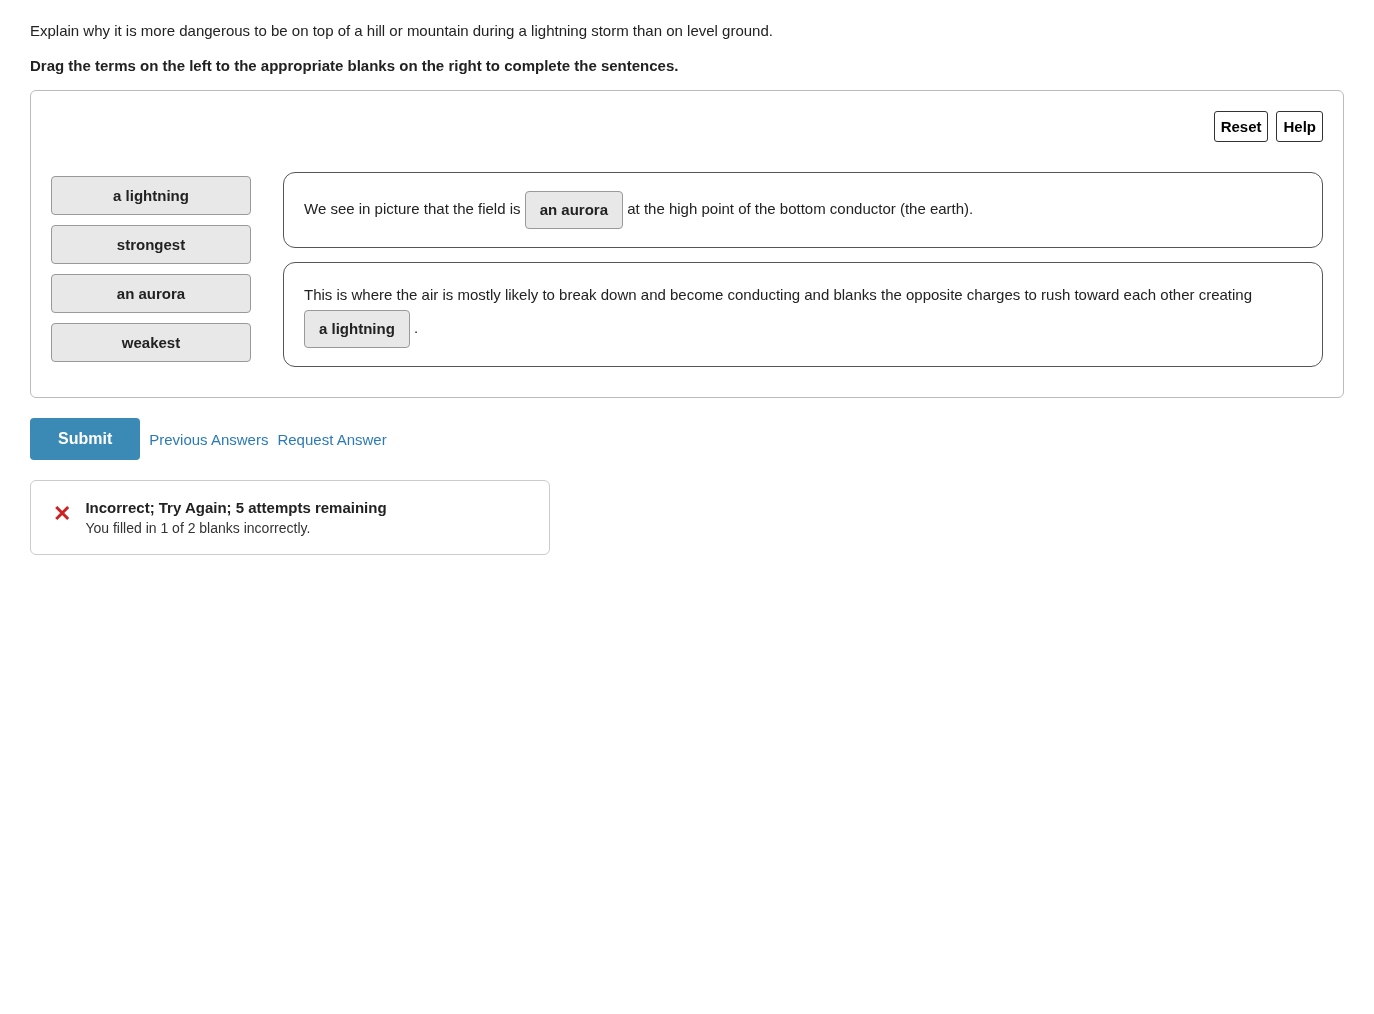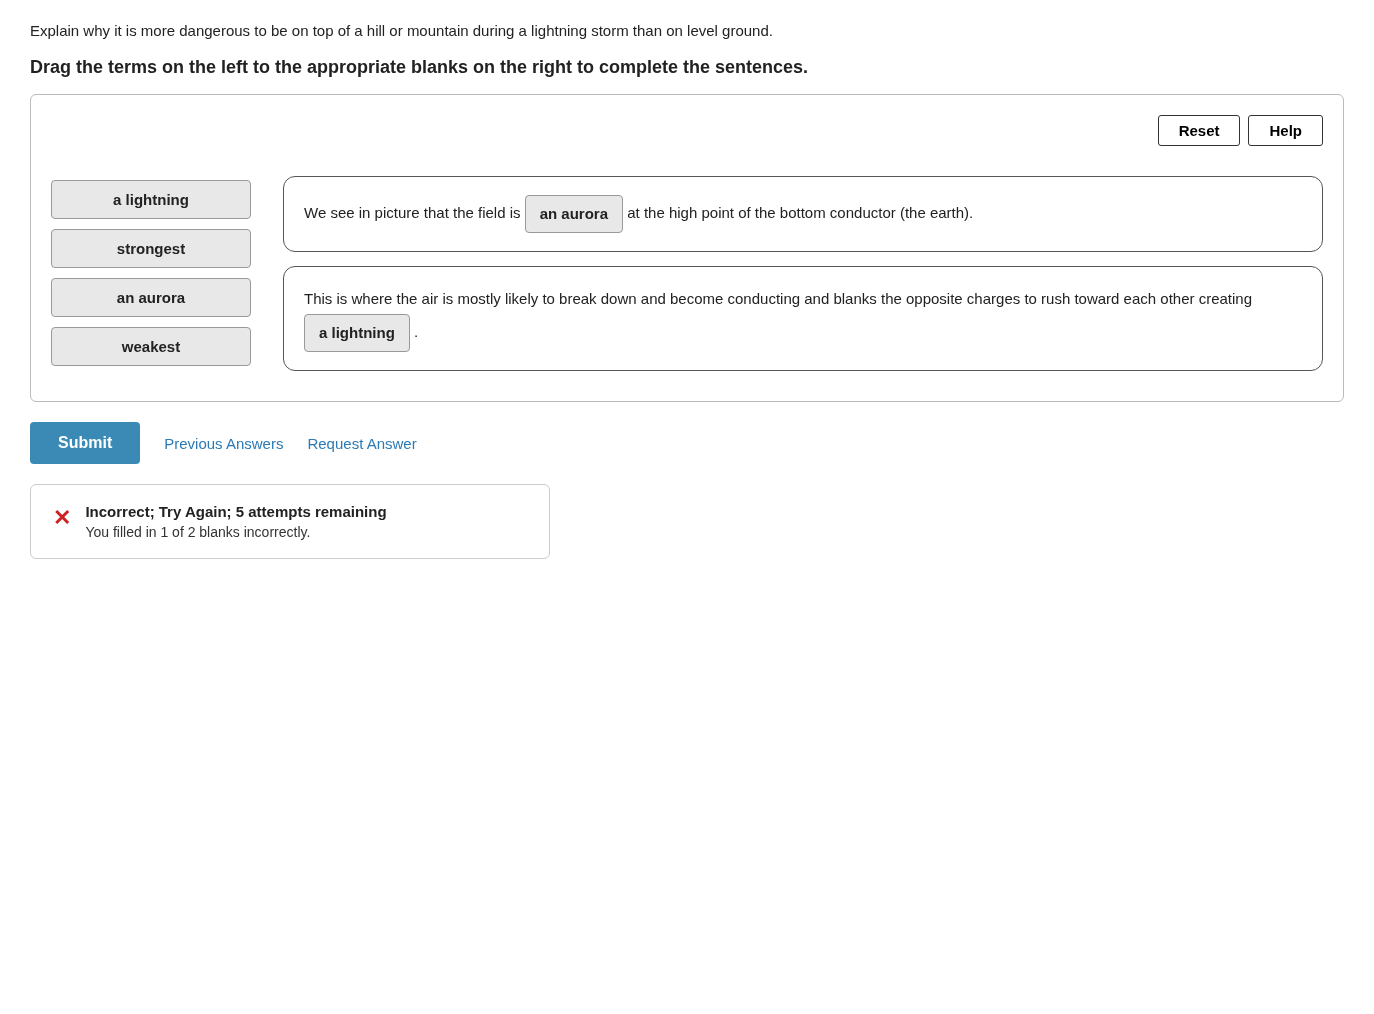--- a/index.html
+++ b/index.html
@@ -18,21 +18,21 @@
     }
 
     .question-text {
       font-size: 15px;
       margin-bottom: 14px;
       line-height: 1.5;
     }
 
     .instruction {
       font-weight: bold;
-      font-size: 18px;
+      font-size: 15px;
       margin-bottom: 16px;
     }
 
     .drag-drop-container {
       border: 1.5px solid #bbb;
       border-radius: 6px;
       padding: 20px 20px 30px 20px;
       margin-bottom: 20px;
       position: relative;
     }
@@ -40,21 +40,21 @@
     .top-buttons {
       display: flex;
       justify-content: flex-end;
       gap: 8px;
       margin-bottom: 30px;
     }
 
     .top-btn {
       border: 1.5px solid #333;
       background: #fff;
-      padding: 6px 20px;
+      padding: 6px 6px;
       font-size: 15px;
       font-weight: bold;
       cursor: pointer;
       border-radius: 3px;
     }
 
     .drag-area {
       display: flex;
       gap: 32px;
       align-items: center;
@@ -103,21 +103,21 @@
       padding: 4px 14px;
       font-weight: bold;
       font-size: 15px;
       cursor: grab;
       vertical-align: middle;
     }
 
     .action-row {
       display: flex;
       align-items: center;
-      gap: 24px;
+      gap: 9px;
       margin-bottom: 20px;
     }
 
     .submit-btn {
       background: #3a8ab5;
       color: #fff;
       border: none;
       border-radius: 4px;
       padding: 12px 28px;
       font-size: 16px;

